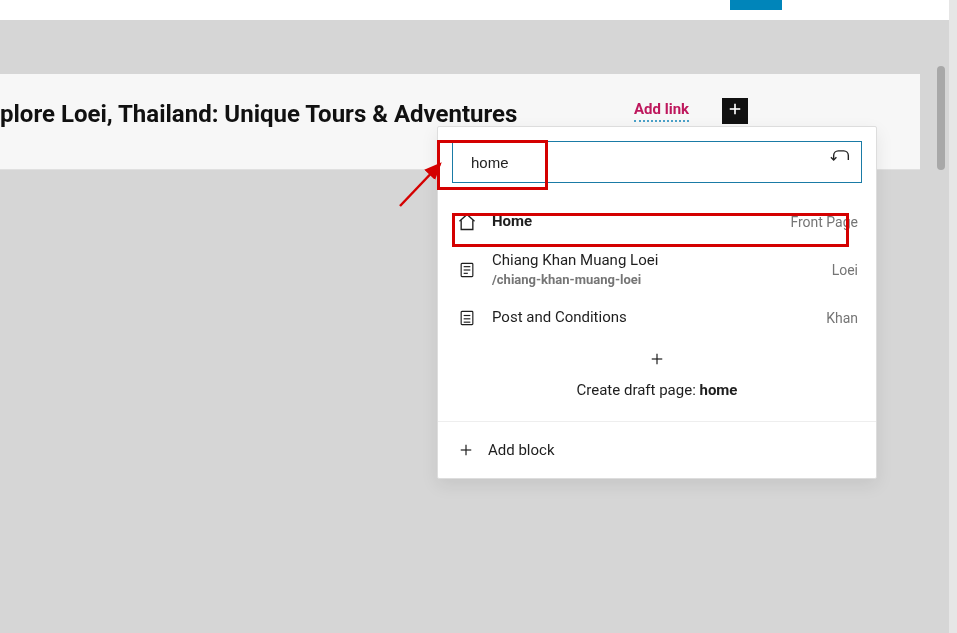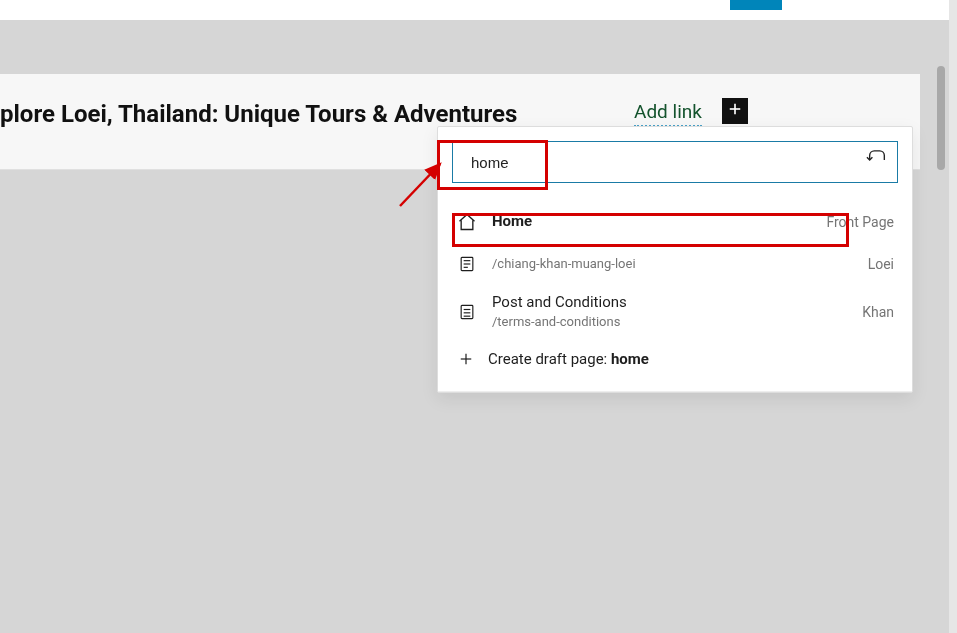--- a/index.html
+++ b/index.html
@@ -46,23 +46,23 @@
       top: 100px;
       left: 0;
       font-size: 24px;
       font-weight: 700;
       color: #111;
     }
     .add-link-label {
       position: absolute;
       top: 100px;
       left: 634px;
-      font-size: 19px;
-      font-weight: 400;
-      color: #14532d;
+      font-size: 15px;
+      font-weight: 700;
+      color: #be185d;
       
       border-bottom: 2px dotted #4aa1c8;
       padding-bottom: 2px;
     }
     .add-button {
       position: absolute;
       top: 98px;
       left: 722px;
       width: 26px;
       height: 26px;
@@ -71,21 +71,21 @@
       align-items: center;
       justify-content: center;
       color: #fff;
       cursor: pointer;
     }
     .add-button svg { width: 18px; height: 18px; }
     .popover {
       position: absolute;
       top: 126px;
       left: 437px;
-      width: 476px;
+      width: 440px;
       background: #fff;
       border: 1px solid #ddd;
       border-radius: 2px;
       box-shadow: 0 6px 18px rgba(0,0,0,0.08);
       padding: 14px 0 0 0;
     }
     .search-wrap {
       margin: 0 14px 18px 14px;
       position: relative;
     }
@@ -125,30 +125,31 @@
       flex-shrink: 0;
     }
     .r-icon svg { width: 20px; height: 20px; }
     .r-body {
       flex: 1;
       display: flex;
       flex-direction: column;
     }
     .r-title { font-size: 15px; color: #1e1e1e; line-height: 1.3; }
     .r-title.bold { font-weight: 700; }
-    .r-slug { font-size: 13px; color: #757575; line-height: 1.4; }
+    .r-slug { font-size: 13px; color: #757575; line-height: 1.4; font-weight: bold; }
     .r-type { font-size: 14px; color: #757575; flex-shrink: 0; text-align: center; }
     .create-draft-row {
       display: flex;
       align-items: center;
       gap: 12px;
       padding: 10px 18px 16px 18px;
       cursor: pointer;
       font-size: 15px;
       color: #1e1e1e;
+      flex-direction: column;
     }
     .create-draft-row .plus { width: 20px; height: 20px; display:flex; align-items:center; justify-content:center; }
     .create-draft-row .plus svg { width: 18px; height: 18px; }
     .create-draft-row strong { font-weight: 700; }
     .separator {
       height: 1px;
       background: #eee;
       margin: 6px 0 0 0;
     }
     .add-block-row {
@@ -268,55 +269,64 @@
     <div class="result-row">
       <span class="r-icon">
         <svg viewBox="0 0 24 24" fill="none" stroke="currentColor" stroke-width="1.4">
           <rect x="5" y="4" width="14" height="16" rx="1"></rect>
           <line x1="8" y1="8" x2="16" y2="8"></line>
           <line x1="8" y1="12" x2="16" y2="12"></line>
           <line x1="8" y1="16" x2="13" y2="16"></line>
         </svg>
       </span>
       <div class="r-body">
+        <span class="r-title">Chiang Khan Muang Loei</span>
         <span class="r-slug">/chiang-khan-muang-loei</span>
       </div>
       <span class="r-type">Loei</span>
     </div>
 
     <div class="result-row">
       <span class="r-icon">
         <svg viewBox="0 0 24 24" fill="none" stroke="currentColor" stroke-width="1.4">
           <rect x="5" y="4" width="14" height="16" rx="1"></rect>
           <line x1="8" y1="9" x2="16" y2="9"></line>
           <line x1="8" y1="13" x2="16" y2="13"></line>
           <line x1="8" y1="17" x2="16" y2="17"></line>
         </svg>
       </span>
       <div class="r-body">
         <span class="r-title">Post and Conditions</span>
-        <span class="r-slug">/terms-and-conditions</span>
       </div>
       <span class="r-type">Khan</span>
     </div>
 
     <div class="create-draft-row">
       <span class="plus">
         <svg viewBox="0 0 24 24" fill="none" stroke="currentColor" stroke-width="1.6">
           <line x1="12" y1="5" x2="12" y2="19"></line>
           <line x1="5" y1="12" x2="19" y2="12"></line>
         </svg>
       </span>
       <span>
         <span>Create draft page: </span><strong>home</strong>
       </span>
     </div>
 
     <div class="separator"></div>
 
+    <div class="add-block-row">
+      <span class="plus">
+        <svg viewBox="0 0 24 24" fill="none" stroke="currentColor" stroke-width="1.6">
+          <line x1="12" y1="5" x2="12" y2="19"></line>
+          <line x1="5" y1="12" x2="19" y2="12"></line>
+        </svg>
+      </span>
+      <span>Add block</span>
+    </div>
 
   </div>
 
   <div class="annotation-box anno-input"></div>
   <div class="annotation-box anno-home-row"></div>
   <svg class="arrow" viewBox="0 0 50 50">
     <defs>
       <marker id="ah" markerWidth="8" markerHeight="8" refX="6" refY="3" orient="auto">
         <path d="M0,0 L7,3 L0,6 Z" fill="#d40000"></path>
       </marker>

